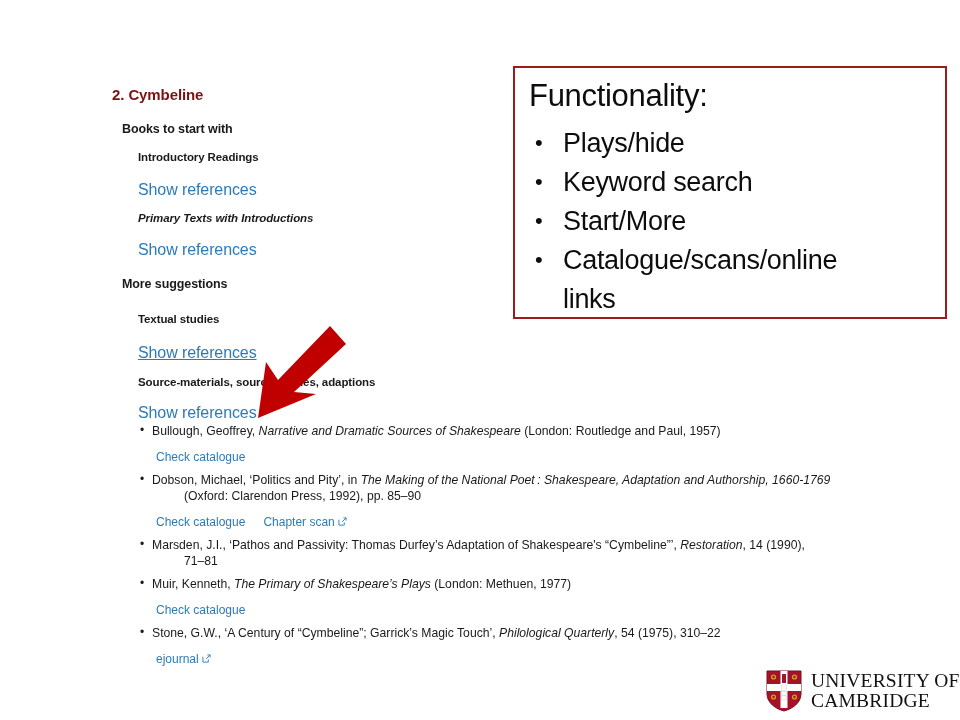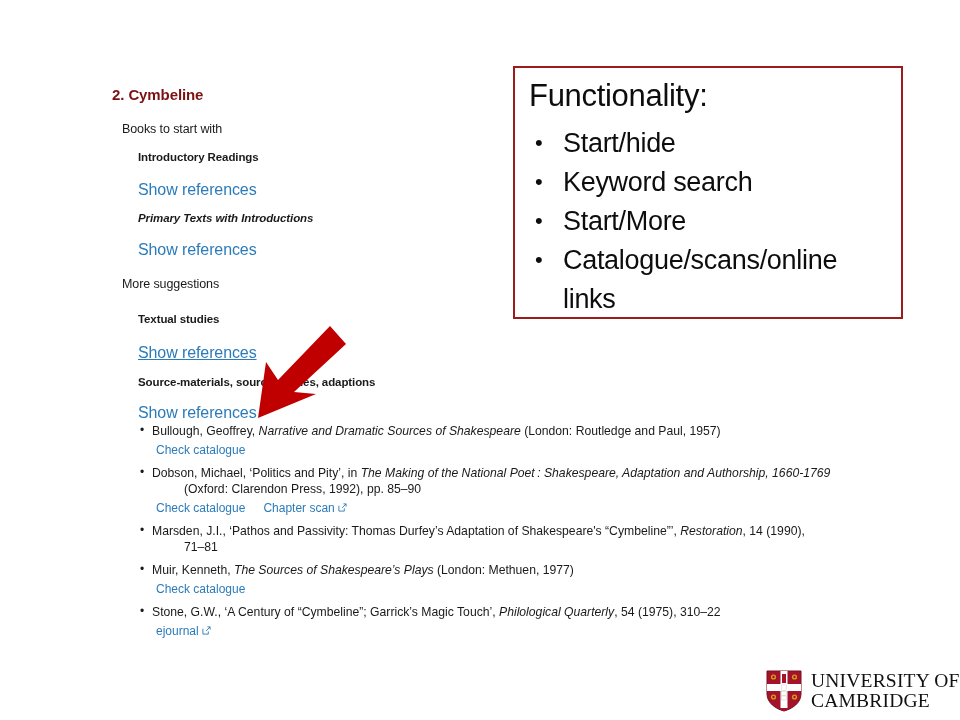--- a/index.html
+++ b/index.html
@@ -31,21 +31,21 @@
     font-size: 15px;
     font-weight: bold;
     color: #7b1113;
     letter-spacing: -0.1px;
   }
 
   .rl-section {
     position: absolute;
     left: 122px;
     font-size: 12.5px;
-    font-weight: normal;
+    font-weight: bold;
     color: #1a1a1a;
     letter-spacing: -0.1px;
     text-align: center;
   }
 
   .rl-subsection {
     position: absolute;
     left: 138px;
     font-size: 11.5px;
     font-weight: bold;
@@ -96,21 +96,21 @@
   .bib-ref .hang {
     display: block;
     padding-left: 32px;
   }
   .bib-ref i {
     font-style: italic;
   }
 
   .bib-links {
     padding-left: 16px;
-    margin-top: 3px;
+    margin-top: 10px;
     font-size: 12px;
     line-height: 16px;
   }
   .bib-links a {
     color: #2b7bba;
     text-decoration: none;
     cursor: pointer;
     margin-right: 18px;
     display: inline-block;
   }
@@ -132,21 +132,21 @@
     width: 110px;
     height: 100px;
     pointer-events: none;
   }
 
   
   #functionality-callout {
     position: absolute;
     left: 513px;
     top: 66px;
-    width: 390px;
+    width: 434px;
     height: 253px;
     border: 2px solid #9c1b1b;
     background: #ffffff;
     box-sizing: border-box;
   }
   .callout-heading {
     position: absolute;
     left: 14px;
     top: 10px;
     font-size: 31px;
@@ -235,21 +235,21 @@
       <div class="bib-links"><a><span>Check catalogue</span></a><a><span>Chapter scan</span><svg class="ext-icon" viewBox="0 0 10 10">
             <path d="M1,3 L1,9 L7,9 L7,6" fill="none" stroke="#2b7bba" stroke-width="1"></path>
             <path d="M4.5,5.5 L9,1" fill="none" stroke="#2b7bba" stroke-width="1"></path>
             <path d="M6,1 L9,1 L9,4" fill="none" stroke="#2b7bba" stroke-width="1"></path>
           </svg></a></div>
     </div>
     <div class="bib-entry">
       <div class="bib-ref"><span class="bullet">•</span>Marsden, J.I., ‘Pathos and Passivity: Thomas Durfey’s Adaptation of Shakespeare's “Cymbeline”’, <i>Restoration</i>, 14 (1990),<span class="hang">71–81</span></div>
     </div>
     <div class="bib-entry">
-      <div class="bib-ref"><span class="bullet">•</span>Muir, Kenneth, <i>The Sources of Shakespeare’s Plays</i> (London: Methuen, 1977)</div>
+      <div class="bib-ref"><span class="bullet">•</span>Muir, Kenneth, <i>The Primary of Shakespeare’s Plays</i> (London: Methuen, 1977)</div>
       <div class="bib-links"><a><span>Check catalogue</span></a></div>
     </div>
     <div class="bib-entry">
       <div class="bib-ref"><span class="bullet">•</span>Stone, G.W., ‘A Century of “Cymbeline”; Garrick’s Magic Touch’, <i>Philological Quarterly</i>, 54 (1975), 310–22</div>
       <div class="bib-links"><a><span>ejournal</span><svg class="ext-icon" viewBox="0 0 10 10">
             <path d="M1,3 L1,9 L7,9 L7,6" fill="none" stroke="#2b7bba" stroke-width="1"></path>
             <path d="M4.5,5.5 L9,1" fill="none" stroke="#2b7bba" stroke-width="1"></path>
             <path d="M6,1 L9,1 L9,4" fill="none" stroke="#2b7bba" stroke-width="1"></path>
           </svg></a></div>
     </div>
@@ -269,21 +269,21 @@
         40,58
       "></polygon>
     </g>
   </svg>
 </div>
 
 <div id="functionality-callout">
   <div class="callout-heading">Functionality:</div>
   <ul class="callout-list">
 
-  <li><span class="cbullet">•</span><span>Start/hide</span></li>
+  <li><span class="cbullet">•</span><span>Plays/hide</span></li>
       <li><span class="cbullet">•</span><span>Keyword search</span></li>
       <li><span class="cbullet">•</span><span>Start/More</span></li>
       <li><span class="cbullet">•</span><span>Catalogue/scans/online links</span></li>
     </ul>
 </div>
 
 <div id="cambridge-logo">
   <svg class="crest" viewBox="0 0 36 42">
     <path d="M1,1 L35,1 L35,24 C35,33 26,39 18,41 C10,39 1,33 1,24 Z" fill="#a3132a" stroke="#7d0f20" stroke-width="1"></path>
     <rect x="14.5" y="1" width="7" height="37" fill="#ffffff"></rect>

